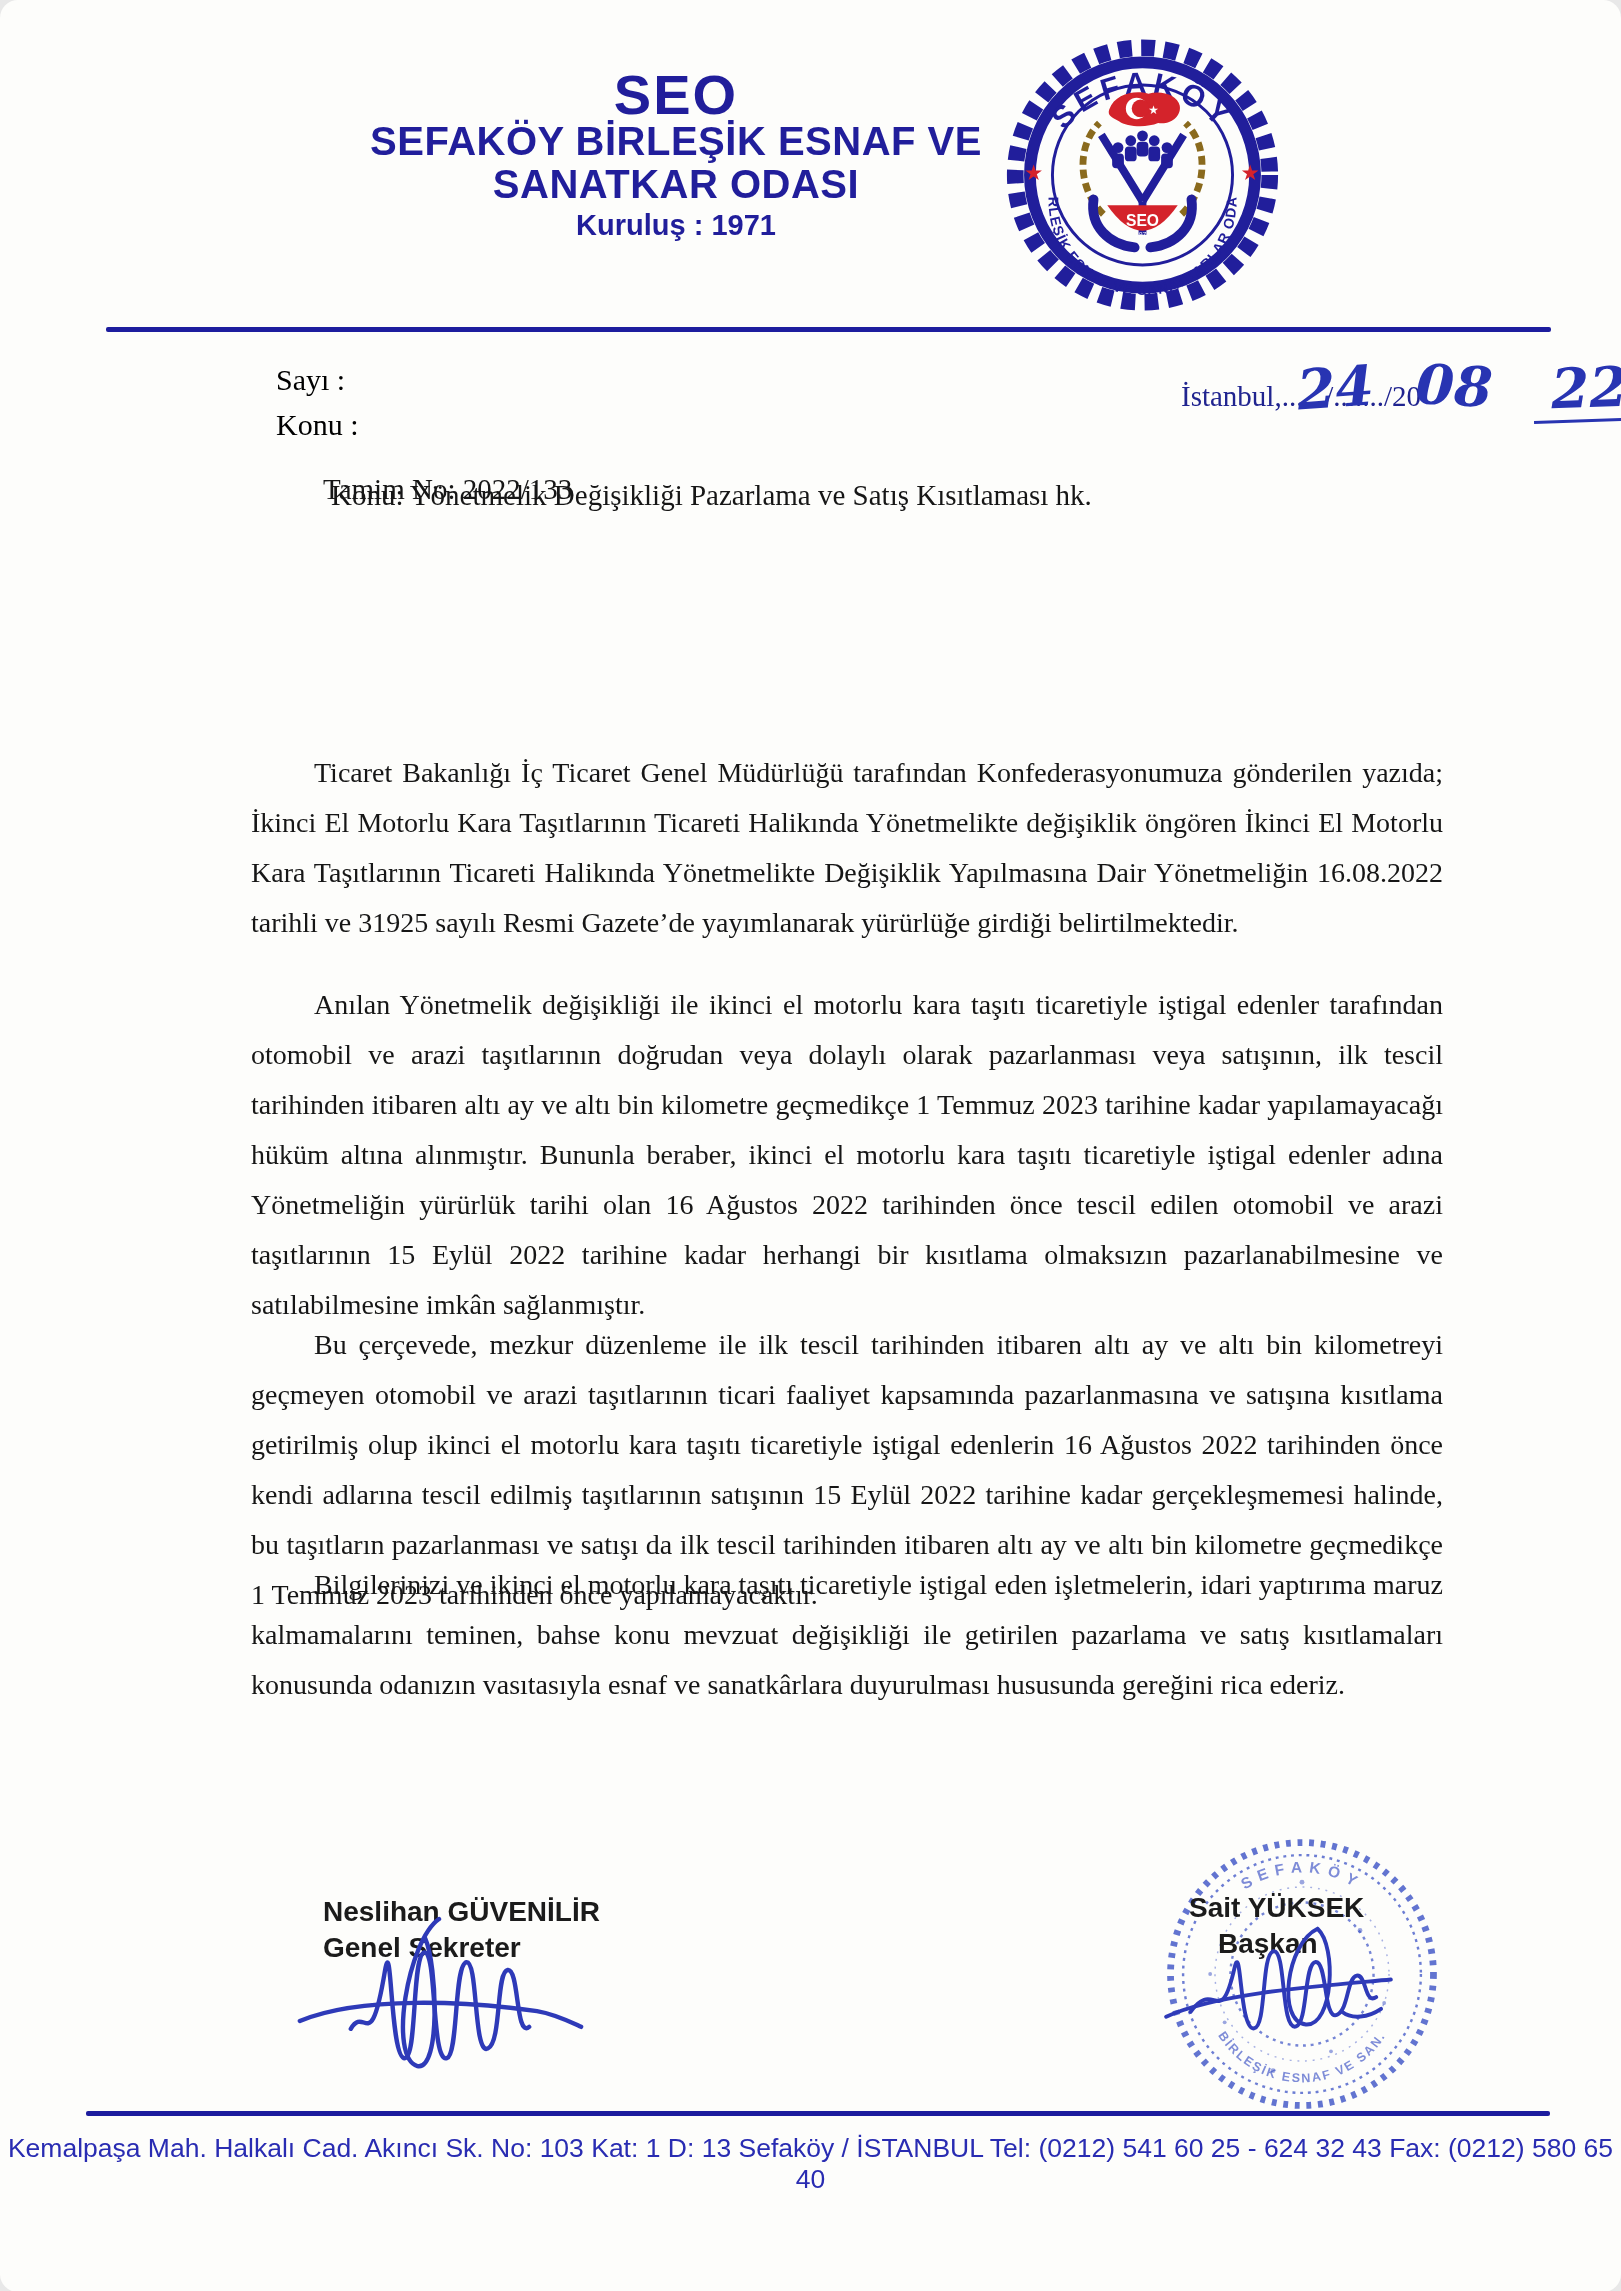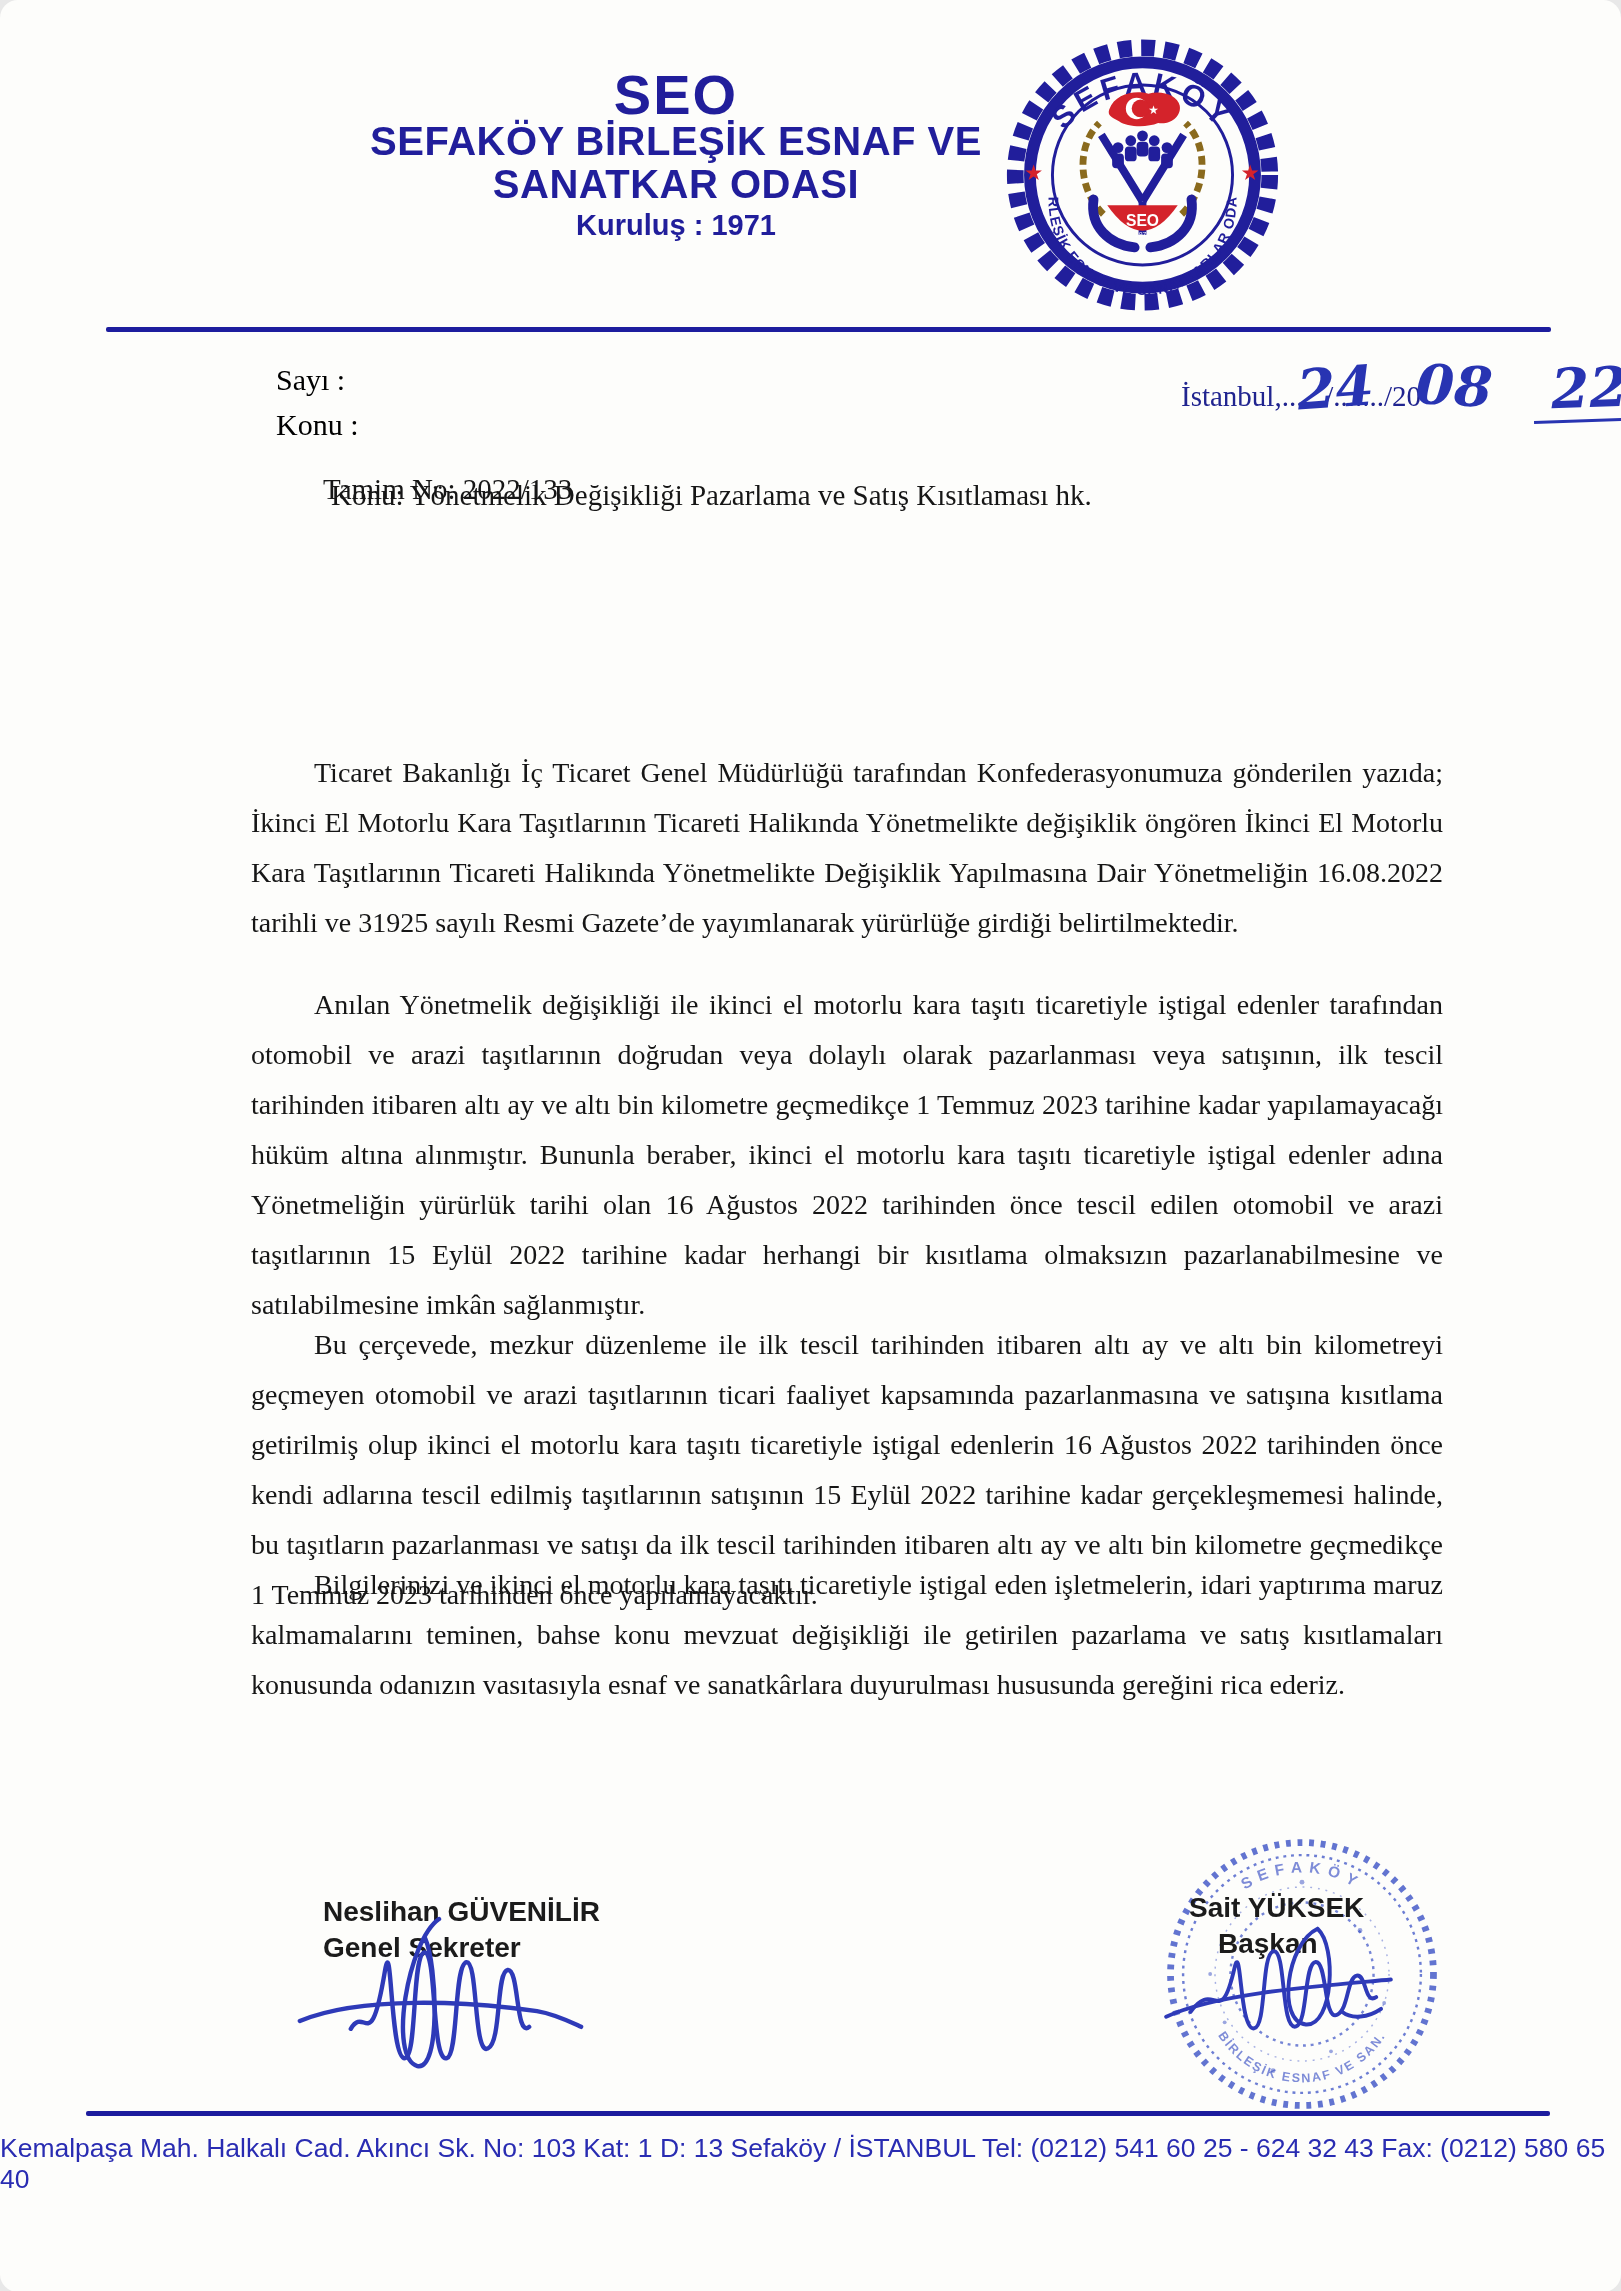--- a/index.html
+++ b/index.html
@@ -32,21 +32,21 @@
   .para { left:218px; width:1192px; font-size:28px; line-height:50px;
           text-align:justify; text-indent:63px;margin-left:33px; }
   .ilgi { left:316px; width:1103px; font-size:28px; line-height:42px; }
   .ilgi-l2 { padding-left:104px; }
 
   
   .sig-block { font-family:"Liberation Sans", sans-serif; font-weight:bold;
                font-size:28px; line-height:36px; color:#1b1b1b; }
 
   
-  .footer-text { left:0; width:1621px; 
+  .footer-text { left:0; width:1621px; text-align:center;
     font-family:"Liberation Sans", sans-serif; font-size:26.5px; color:#292cb2; }
 </style>
 </head>
 <body>
 
 <div class="page">
 
   <div class="abs header-block">
     <div class="seo-title">SEO</div>
     <div class="org-line">SEFAKÖY BİRLEŞİK ESNAF VE</div>

